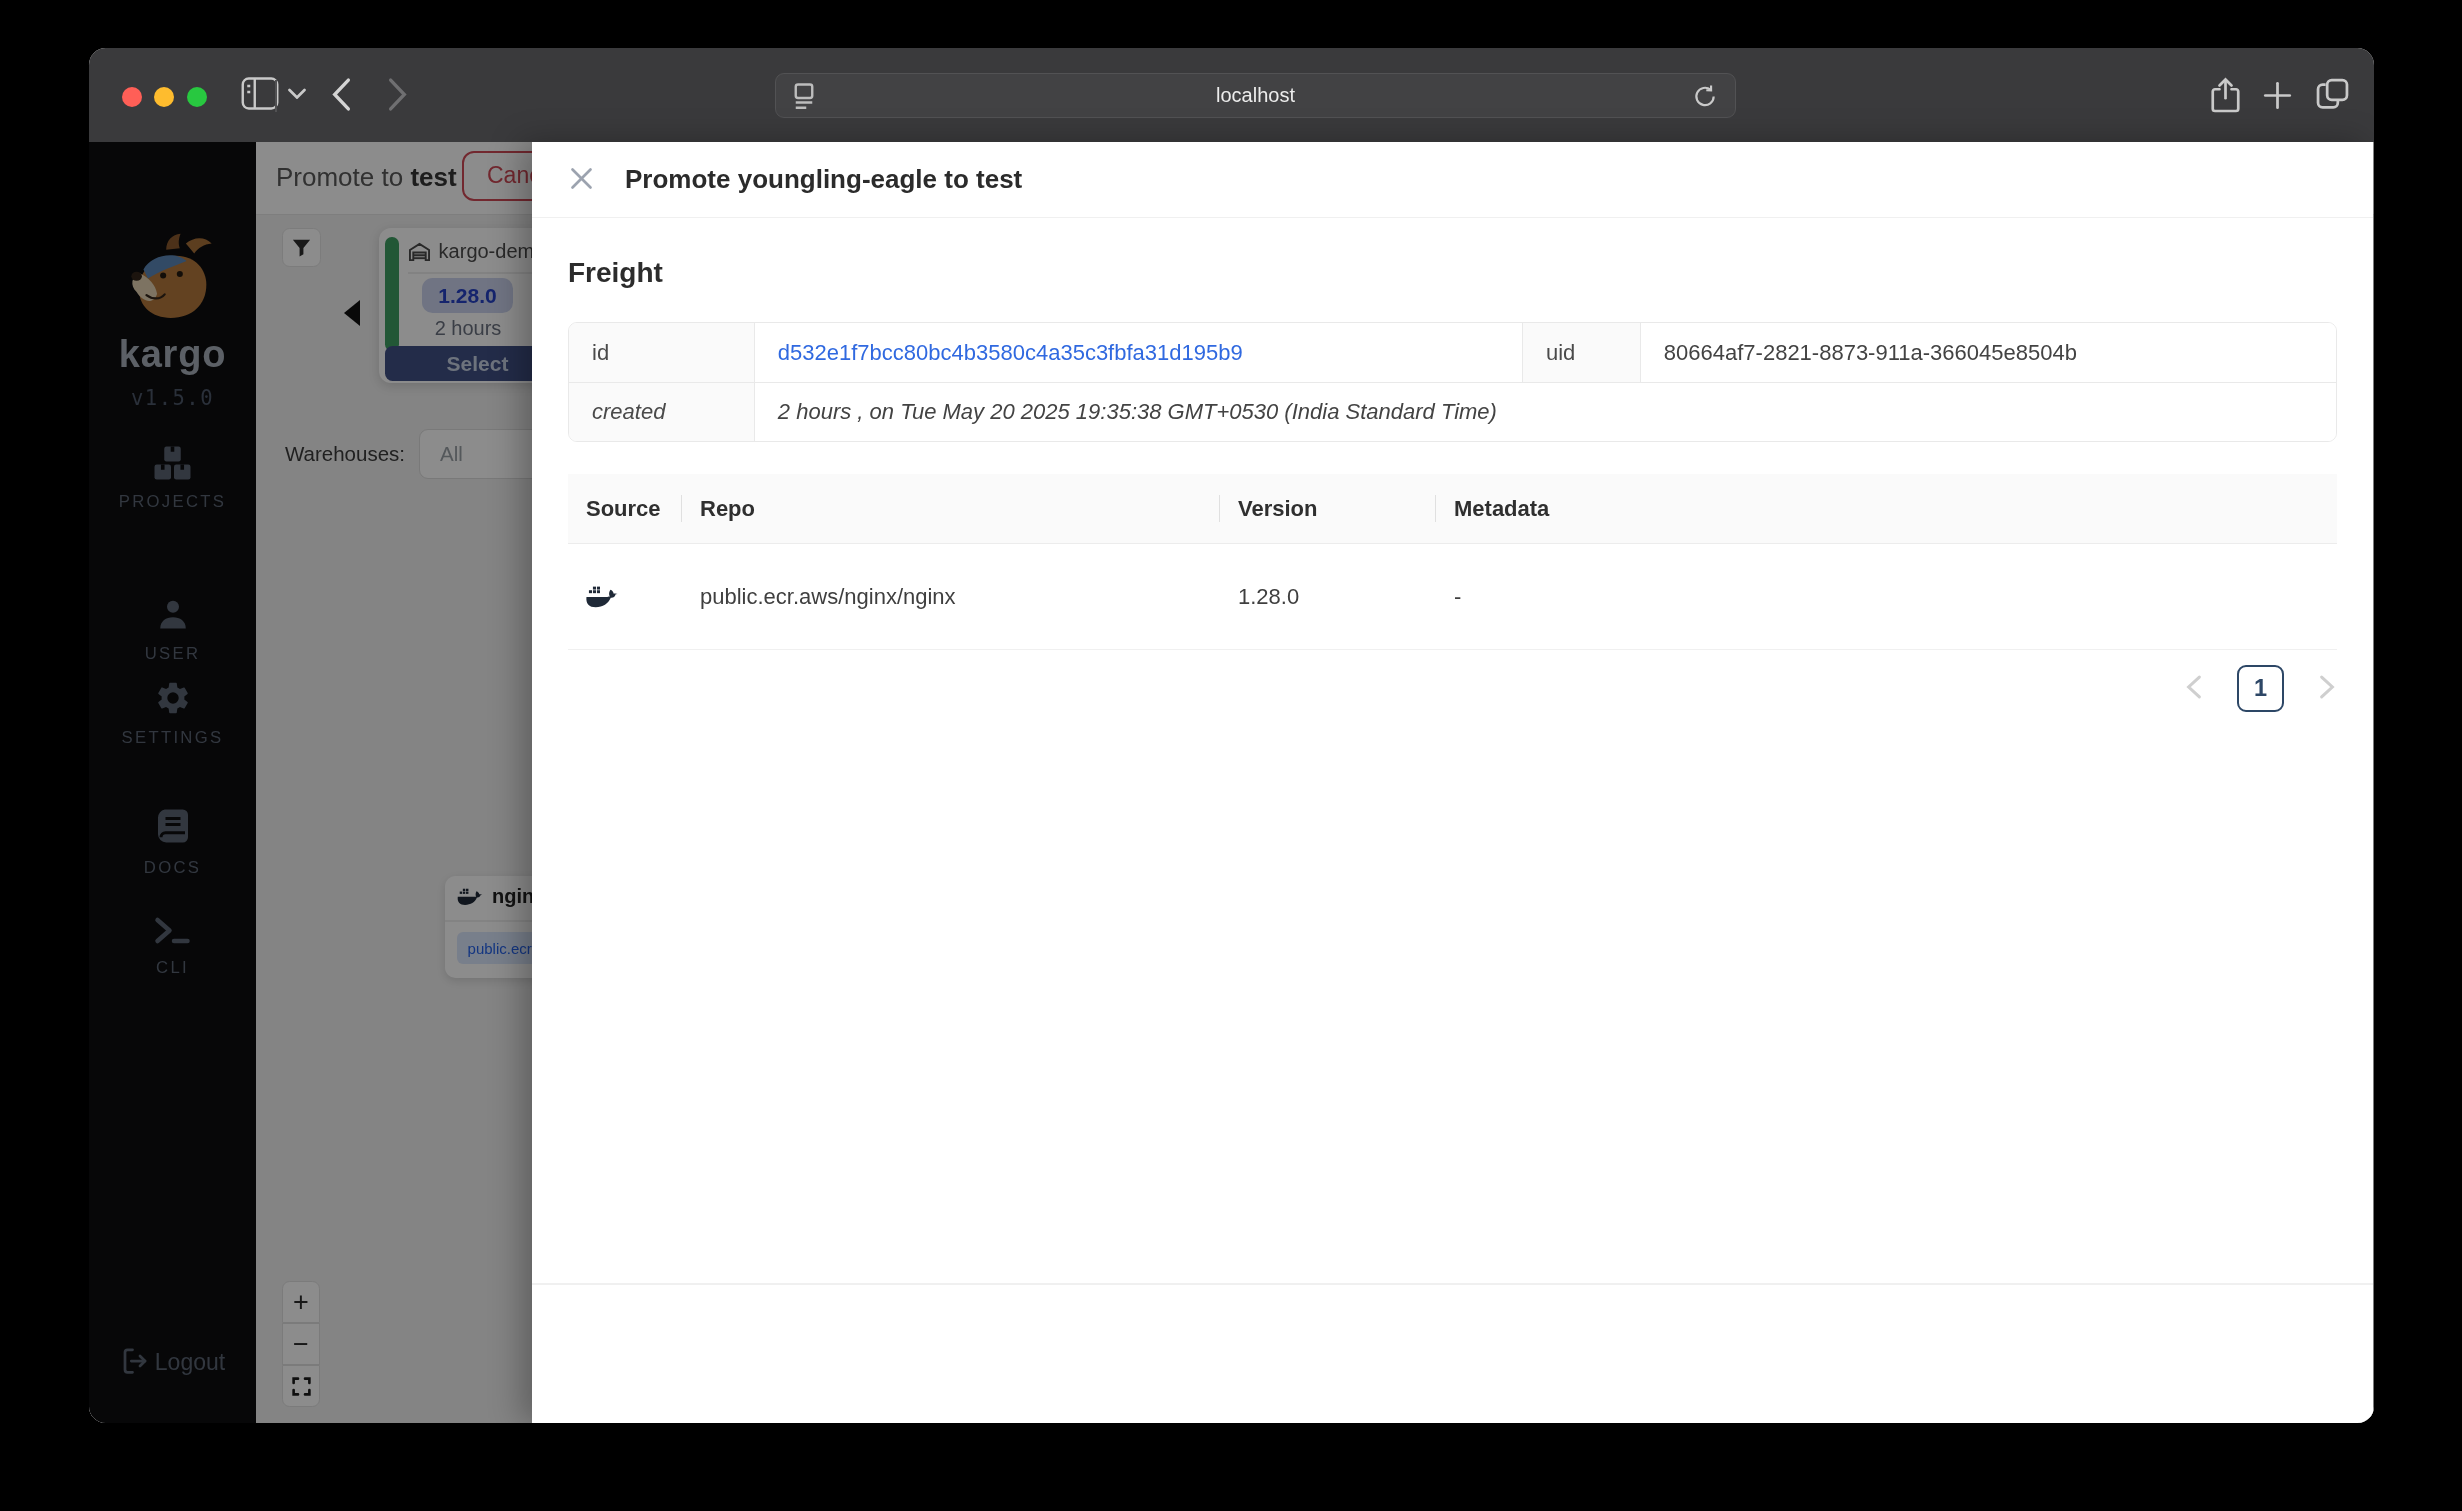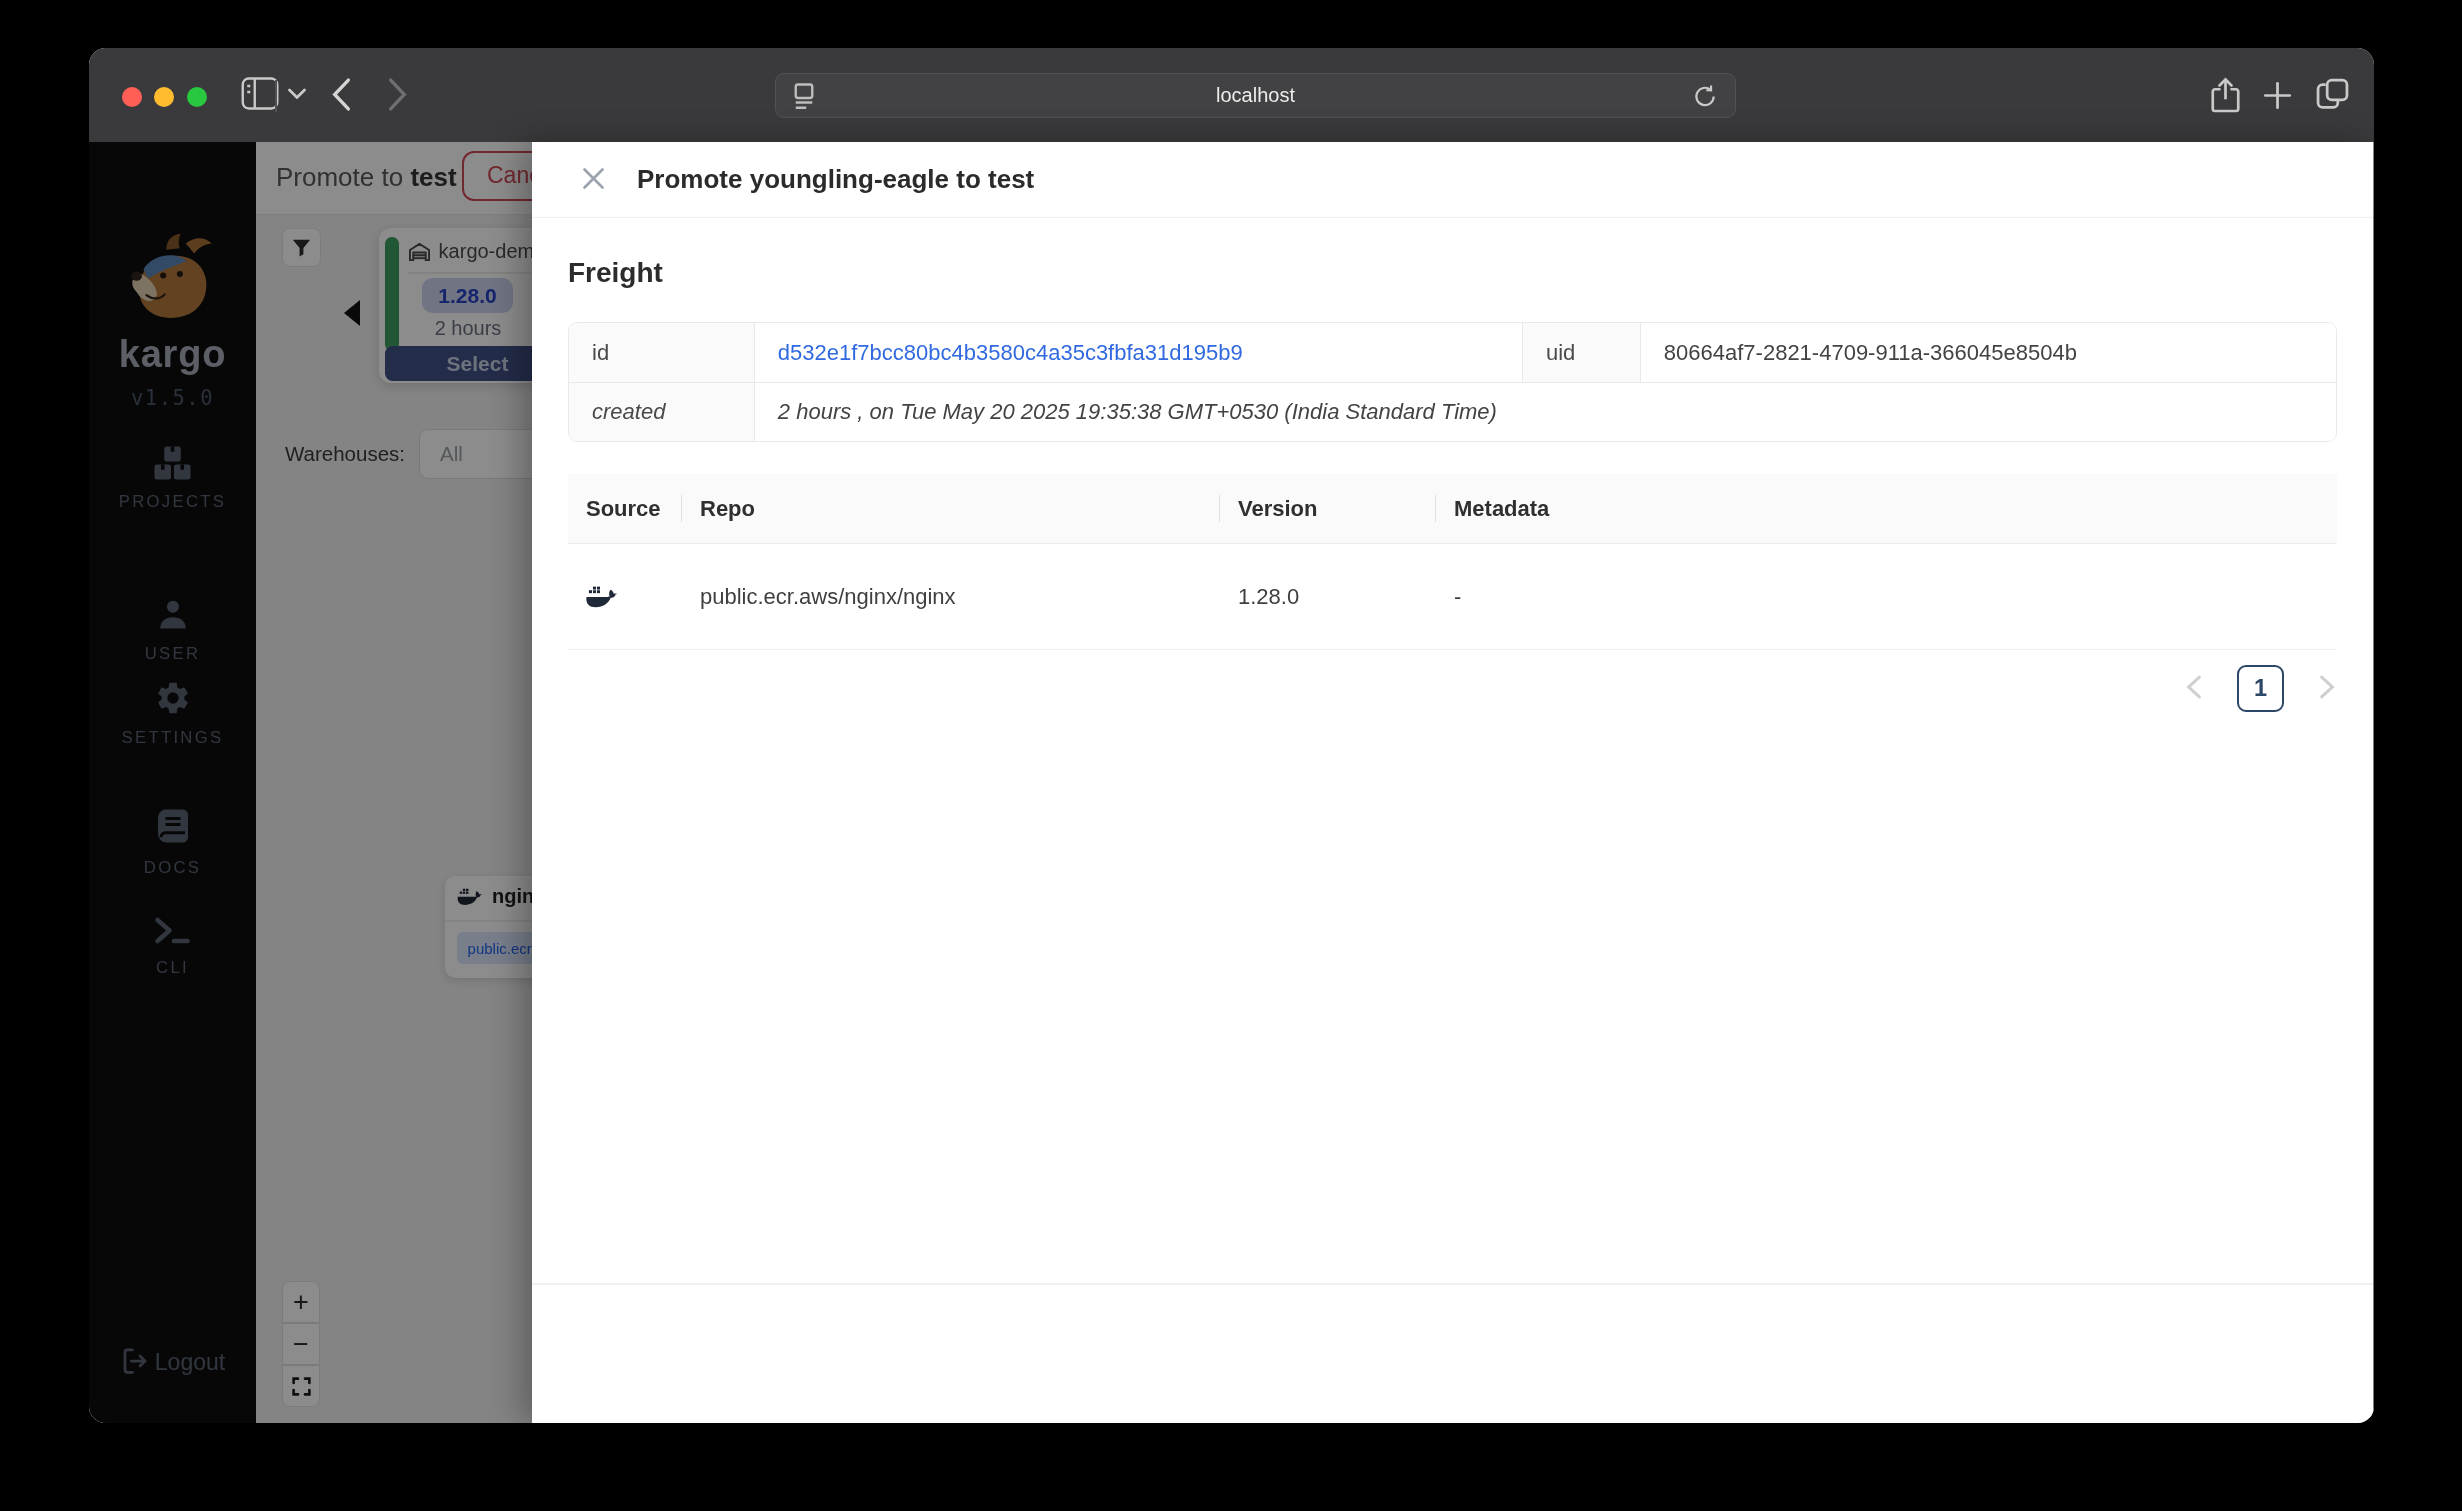--- a/index.html
+++ b/index.html
@@ -67,21 +67,21 @@
                        padding-left:10.6px; white-space:nowrap; overflow:hidden; }
   .zoom-btn { position:absolute; left:193px; width:38px; height:42px; background:#fff;
               border:1.5px solid #e0e0e0; color:#2c2c2c; display:flex; align-items:center;
               justify-content:center; font-size:27px; }
 
   
   #mask { position:absolute; left:0; top:94px; width:2285px; height:1281px; background:rgba(0,0,0,.45); }
   #drawer { position:absolute; left:443px; top:94px; width:1841px; height:1281px; background:#fff;
             box-shadow:-10.6px 0 30px rgba(0,0,0,.28); }
   #drawer-header { position:absolute; left:0; top:0; width:1841px; height:76px;
-                   border-bottom:1.5px solid #f0f0f0; display:flex; align-items:center; padding:0 48px; }
+                   border-bottom:1.5px solid #f0f0f0; display:flex; align-items:center; padding:0 36px; }
   #drawer-title { font-size:26px; font-weight:bold; color:#2b2b2b; margin-left:30px; }
   #freight-heading { position:absolute; left:36px; top:115px; font-size:28px; font-weight:bold; color:#2c2c2c; }
   #info-table { position:absolute; left:36px; top:180px; width:1769px;
                 border:1.5px solid #e9e9e9; border-radius:9px; overflow:hidden; font-size:22px; }
   .itr { display:flex; height:59px; }
   .itr + .itr { border-top:1.5px solid #e9e9e9;font-style:italic; }
   .itc { display:flex; align-items:center; padding:0 23px; border-right:1.5px solid #e9e9e9; }
   .itc:last-child { border-right:none; }
   .itc.lab { background:#fafafa; color:#4a4a4a; }
   .itc.val { background:#fff; color:#434343; }
@@ -325,21 +325,21 @@
         <span id="drawer-title">Promote youngling-eagle to test</span>
       </div>
 
       <div id="freight-heading">Freight</div>
 
       <div id="info-table">
         <div class="itr">
           <div class="itc lab" style="width:186px;">id</div>
           <div class="itc val link" style="width:769px;">d532e1f7bcc80bc4b3580c4a35c3fbfa31d195b9</div>
           <div class="itc lab" style="width:118px;">uid</div>
-          <div class="itc val" style="width:696px;">80664af7-2821-4709-911a-366045e8504b</div>
+          <div class="itc val" style="width:696px;">80664af7-2821-8873-911a-366045e8504b</div>
         </div>
         <div class="itr">
           <div class="itc lab" style="width:186px;">created</div>
           <div class="itc val" style="width:1583px;">2 hours , on Tue May 20 2025 19:35:38 GMT+0530 (India Standard Time)</div>
         </div>
       </div>
 
       <div id="src-table">
         <div class="shead">
           <div class="shc c0">Source</div>

